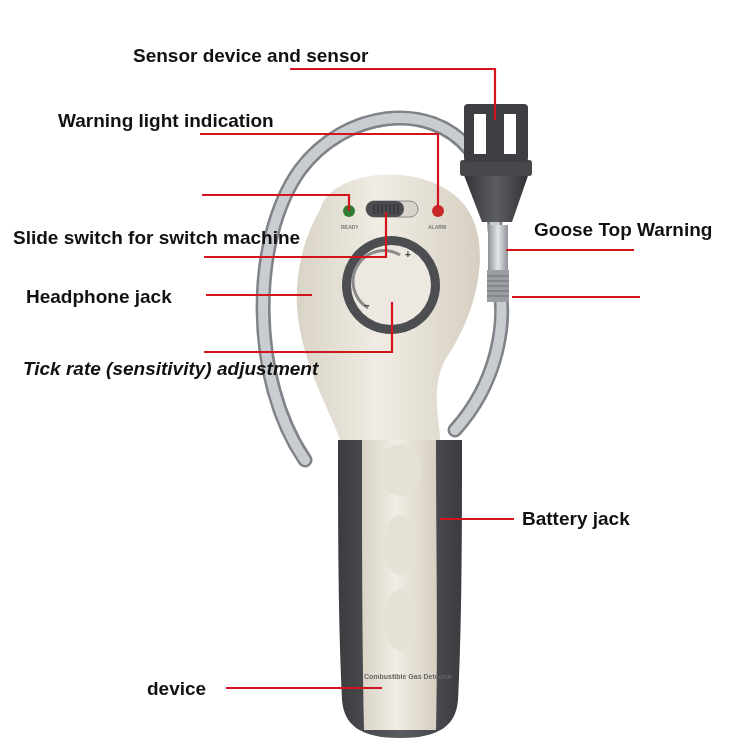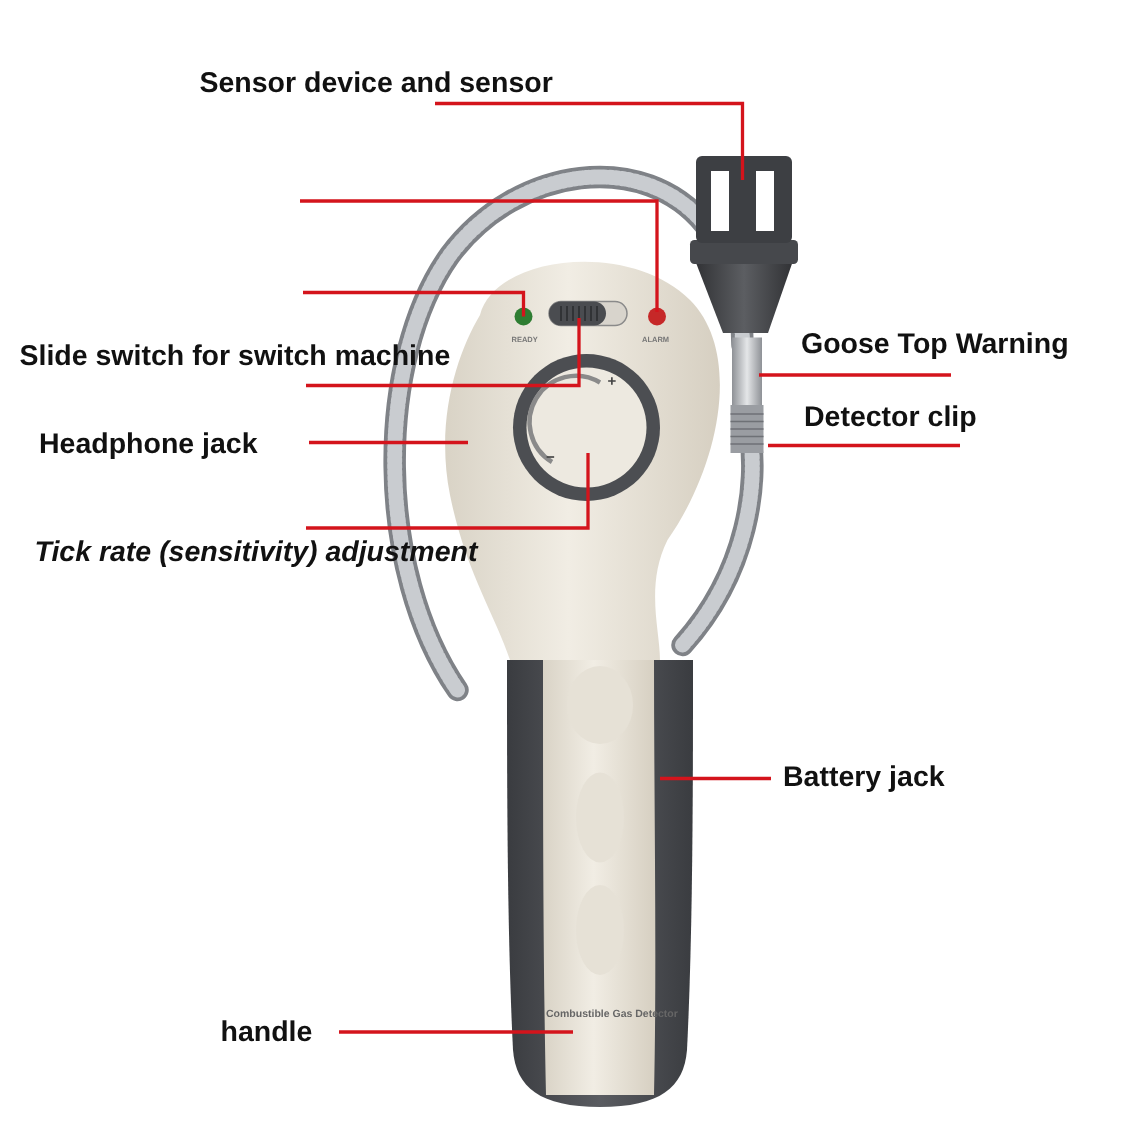--- a/index.html
+++ b/index.html
@@ -105,26 +105,26 @@
       <polyline points="206,295 312,295"></polyline>
       <polyline points="204,352 392,352 392,302"></polyline>
       <polyline points="506,250 634,250"></polyline>
       <polyline points="512,297 640,297"></polyline>
       <polyline points="440,519 514,519"></polyline>
       <polyline points="226,688 382,688"></polyline>
     </g>
   </svg>
 
   <span class="label" style="left:133px; top:45px;">Sensor device and sensor</span>
+  <span class="label" style="left:58px; top:110px;">Warning light indication</span>
   <span class="label" style="left:26px; top:286px;">Headphone jack</span>
   <span class="label" style="left:13px; top:227px;">Slide switch for switch machine</span>
   <span class="label" style="left:23px; top:358px;font-style:italic;">Tick rate (sensitivity) adjustment</span>
   <span class="label" style="left:534px; top:219px;">Goose Top Warning</span>
-  <span class="label" style="left:536px; top:268px;">Detector clip</span>
   <span class="label" style="left:522px; top:508px;">Battery jack</span>
-  <span class="label" style="left:147px; top:678px;">handle</span>
+  <span class="label" style="left:147px; top:678px;">device</span>
 
   <span style="position:absolute; left:341px; top:224px; font-size:5px; color:#777; font-weight:bold;">READY</span>
   <span style="position:absolute; left:428px; top:224px; font-size:5px; color:#777; font-weight:bold;">ALARM</span>
   <span style="position:absolute; left:405px; top:249px; font-size:10px; color:#444; font-weight:bold;">+</span>
   <span style="position:absolute; left:364px; top:300px; font-size:10px; color:#444; font-weight:bold;">−</span>
   <span style="position:absolute; left:364px; top:673px; font-size:7px; color:#666; font-weight:bold; white-space:nowrap;">Combustible Gas Detector</span>
 </div>
 
 </body></html>

